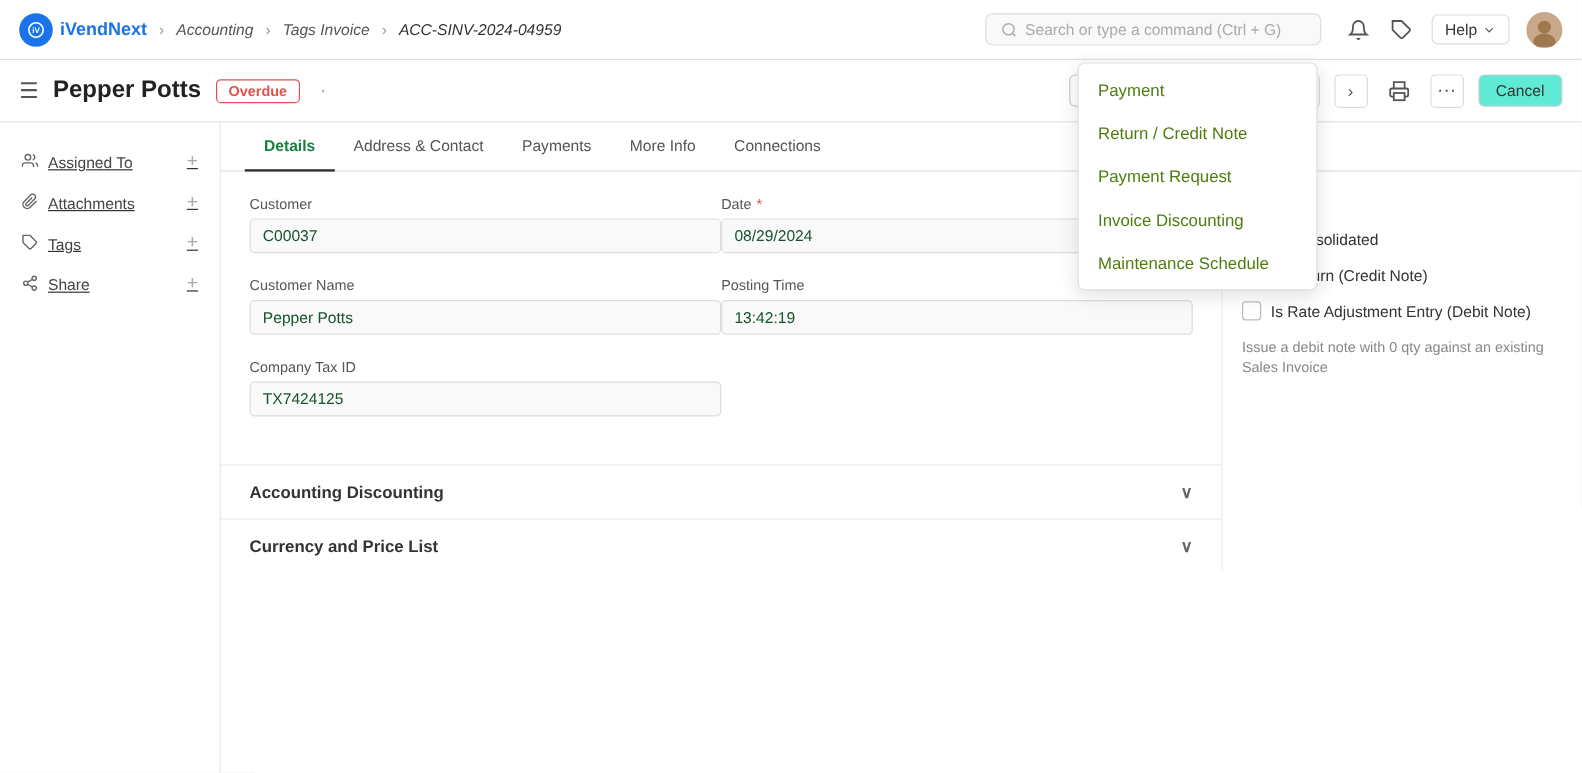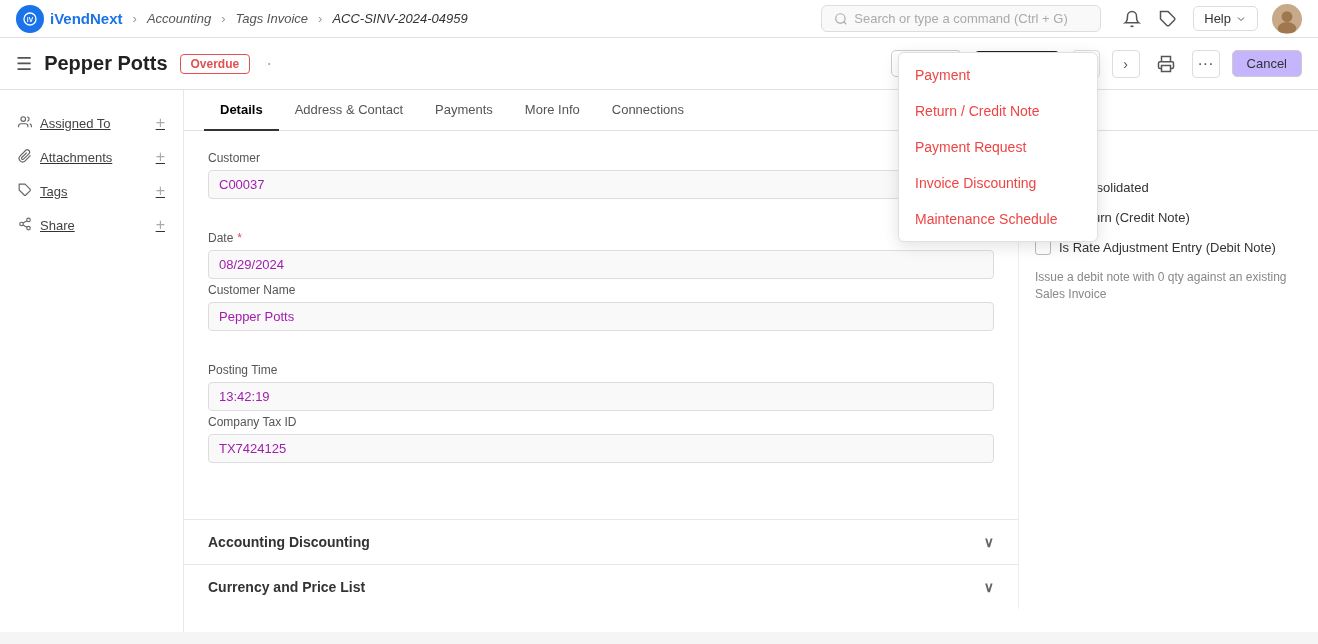--- a/index.html
+++ b/index.html
@@ -1,20 +1,20 @@
 <!DOCTYPE html>
 <html><head>
   <meta charset="utf-8">
   <style>
     * { box-sizing: border-box; margin: 0; padding: 0; }
     body { font-family: -apple-system, BlinkMacSystemFont, 'Segoe UI', sans-serif; font-size: 14px; color: #333; background: #f5f5f5; }
 
     
     .topnav {
-      display: flex; align-items: center; height: 38px;
+      display: flex; align-items: center; height: 50px;
       background: #fff; border-bottom: 1px solid #e0e0e0;
       padding: 0 16px; gap: 8px;
     }
     .topnav-logo { display: flex; align-items: center; gap: 6px; font-weight: 700; font-size: 15px; color: #1a73e8; }
     .topnav-logo-circle { width: 28px; height: 28px; background: #1a73e8; border-radius: 50%; display: flex; align-items: center; justify-content: center; color: #fff; font-weight: 900; font-size: 13px; }
     .breadcrumb-sep { color: #999; font-size: 13px; margin: 0 2px; }
     .breadcrumb-item { color: #555; font-size: 13px; cursor: pointer; font-style: italic; }
     .breadcrumb-item.active { color: #333; }
     .topnav-spacer { flex: 1; }
     .search-bar { display: flex; align-items: center; gap: 6px; border: 1px solid #ddd; border-radius: 6px; padding: 5px 12px; background: #f9f9f9; width: 280px; color: #888; font-size: 13px; cursor: text; }
@@ -34,65 +34,65 @@
     .hamburger { cursor: pointer; color: #555; font-size: 18px; }
     .page-title { font-size: 20px; font-weight: 700; color: #222; }
     .status-badge { background: #fff; border: 1.5px solid #e05252; color: #e05252; border-radius: 4px; padding: 2px 10px; font-size: 12px; font-weight: 700; }
     .header-dot { color: #aaa; font-size: 18px; margin: 0 4px; }
     .header-spacer { flex: 1; }
     .view-btn { display: flex; align-items: center; gap: 5px; border: 1px solid #ccc; border-radius: 5px; padding: 5px 12px; cursor: pointer; font-size: 13px; color: #333; background: #fff; }
     .create-btn { display: flex; align-items: center; gap: 5px; border-radius: 5px; padding: 5px 14px; cursor: pointer; font-size: 13px; color: #fff; background: #222; border: none; font-weight: 600; position: relative; }
     .nav-arrow { width: 28px; height: 28px; border: 1px solid #ddd; border-radius: 4px; display: flex; align-items: center; justify-content: center; cursor: pointer; background: #fff; color: #555; font-size: 14px; }
     .print-btn { width: 28px; height: 28px; display: flex; align-items: center; justify-content: center; cursor: pointer; color: #555; }
     .more-btn { width: 28px; height: 28px; border: 1px solid #ddd; border-radius: 4px; display: flex; align-items: center; justify-content: center; cursor: pointer; background: #fff; color: #555; font-size: 16px; }
-    .cancel-btn { border: 1px solid #ccc; border-radius: 5px; padding: 5px 14px; cursor: pointer; font-size: 13px; background: #c4b5fd; color: #333; }
+    .cancel-btn { border: 1px solid #ccc; border-radius: 5px; padding: 5px 14px; cursor: pointer; font-size: 13px; background: #5eead4; color: #333; }
 
     
     .layout { display: flex; height: calc(644px - 102px); overflow: hidden; }
 
     
     .sidebar { width: 184px; background: #fff; border-right: 1px solid #e8e8e8; padding: 16px 0; flex-shrink: 0; text-decoration: underline; }
     .sidebar-item { display: flex; align-items: center; justify-content: space-between; padding: 8px 18px; cursor: pointer; color: #444; font-size: 13px; }
     .sidebar-item-left { display: flex; align-items: center; gap: 8px; }
     .sidebar-icon { font-size: 14px; color: #666; }
     .sidebar-plus { color: #aaa; font-size: 16px; font-weight: 300; }
 
     
     .main { flex: 1; overflow-y: auto; background: #f0f0f0; padding: 0; }
     .main-inner { background: #fff; margin: 0; min-height: 100%; }
 
     
     .tabs { display: flex; border-bottom: 1px solid #e0e0e0; padding: 0 20px; background: #fff; }
     .tab { padding: 12px 16px; cursor: pointer; font-size: 13px; color: #555; border-bottom: 2px solid transparent; margin-bottom: -1px; }
-    .tab.active { color: #000000; border-bottom-color: #333; font-weight: 600; text-align: center; }
+    .tab.active { color: #15803d; border-bottom-color: #333; font-weight: 600; text-align: center; }
 
     
     .form-section { padding: 20px 24px; }
-    .form-row { display: flex; gap: 32px; margin-bottom: 4px; flex-direction: column; }
+    .form-row { display: flex; margin-bottom: 20px; }
     .form-group { flex: 1; }
     .form-label { font-size: 12px; color: #555; margin-bottom: 5px; display: flex; align-items: center; gap: 4px; }
     .required-star { color: #e05252; }
-    .form-input { width: 100%; border: 1px solid #ddd; border-radius: 4px; padding: 6px 10px; font-size: 13px; color: #a21caf; background: #f9f9f9; }
+    .form-input { width: 100%; border: 1px solid #ddd; border-radius: 4px; padding: 6px 10px; font-size: 13px; color: #14532d; background: #f9f9f9; }
     .checkbox-row { display: flex; align-items: center; gap: 8px; margin-bottom: 14px; font-size: 13px; }
     .checkbox-checked { width: 16px; height: 16px; background: #1a73e8; border-radius: 3px; display: flex; align-items: center; justify-content: center; flex-shrink: 0; }
     .checkbox-unchecked { width: 16px; height: 16px; border: 1.5px solid #bbb; border-radius: 3px; flex-shrink: 0; }
     .checkbox-checked svg { width: 10px; height: 10px; }
     .blue-link { color: #1a73e8; font-size: 13px; }
     .debit-note-desc { font-size: 12px; color: #888; margin-top: 4px; line-height: 1.4; }
 
     
     .collapsible-section { border-top: 1px solid #e8e8e8; padding: 14px 24px; display: flex; align-items: center; justify-content: space-between; cursor: pointer; font-size: 14px; font-weight: 600; color: #333; }
     .chevron-down { font-size: 14px; color: #666; }
     .dropdown-menu {
       position: absolute; top: 52px; right: 220px;
       background: #fff; border: 1px solid #e0e0e0;
       border-radius: 6px; box-shadow: 0 4px 16px rgba(0,0,0,0.12);
       z-index: 200; min-width: 200px; padding: 4px 0;
     }
-    .dropdown-item { padding: 10px 16px; font-size: 14px; color: #ef4444; cursor: pointer; }
+    .dropdown-item { padding: 10px 16px; font-size: 14px; color: #4d7c0f; cursor: pointer; }
 
     
     .content-area { display: flex; }
     .form-main { flex: 1; }
     .form-right { width: 300px; border-left: 1px solid #eee; padding: 20px 16px; }
   </style>
 </head>
 <body>
 
 <div class="topnav">

